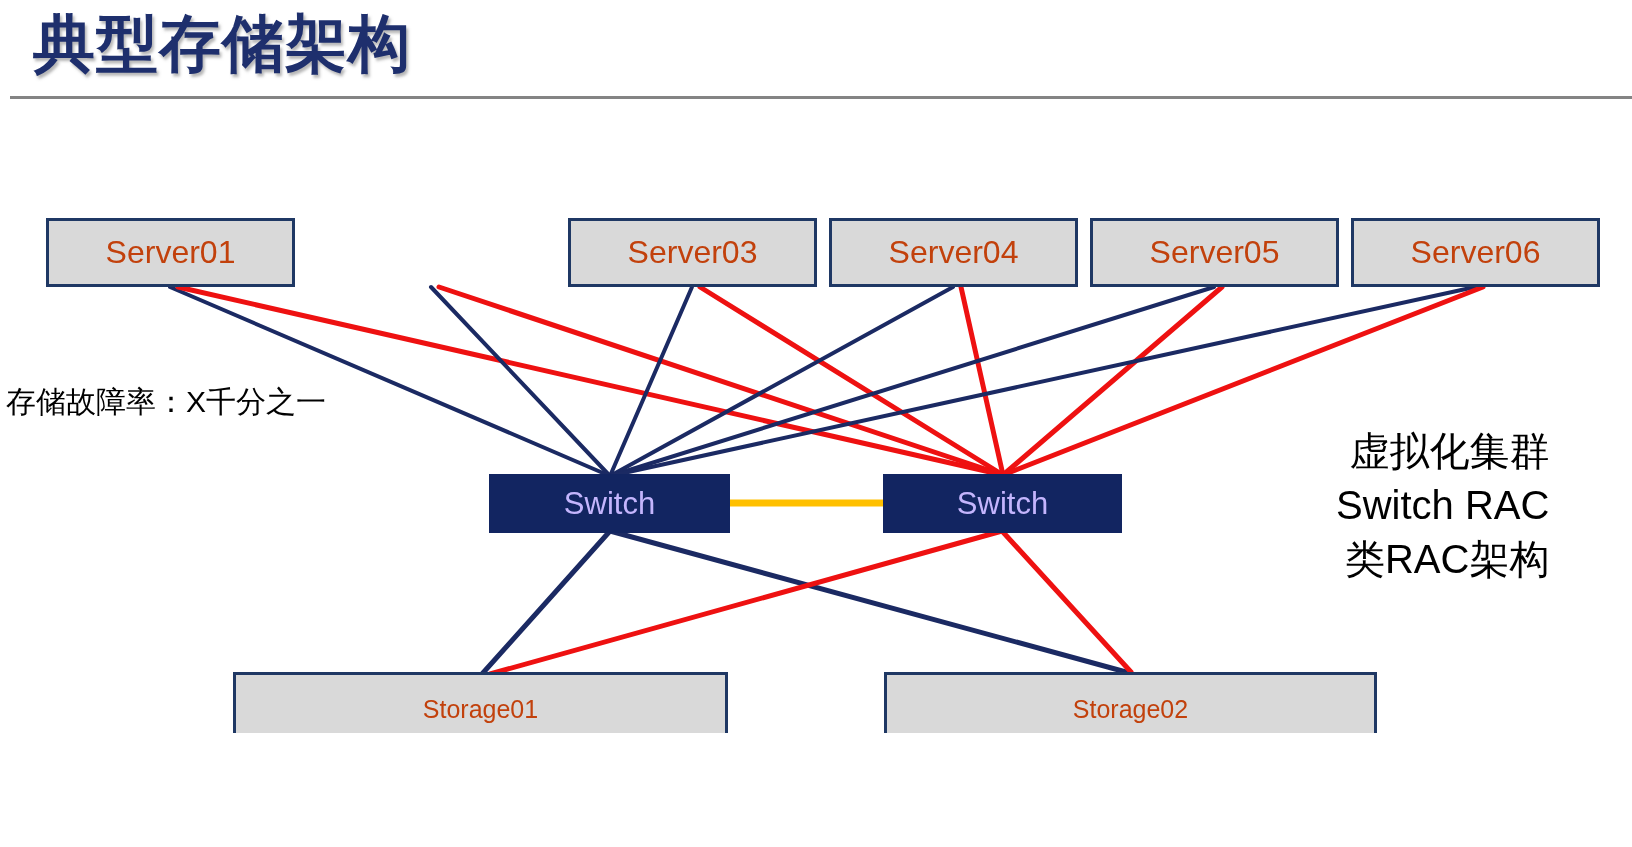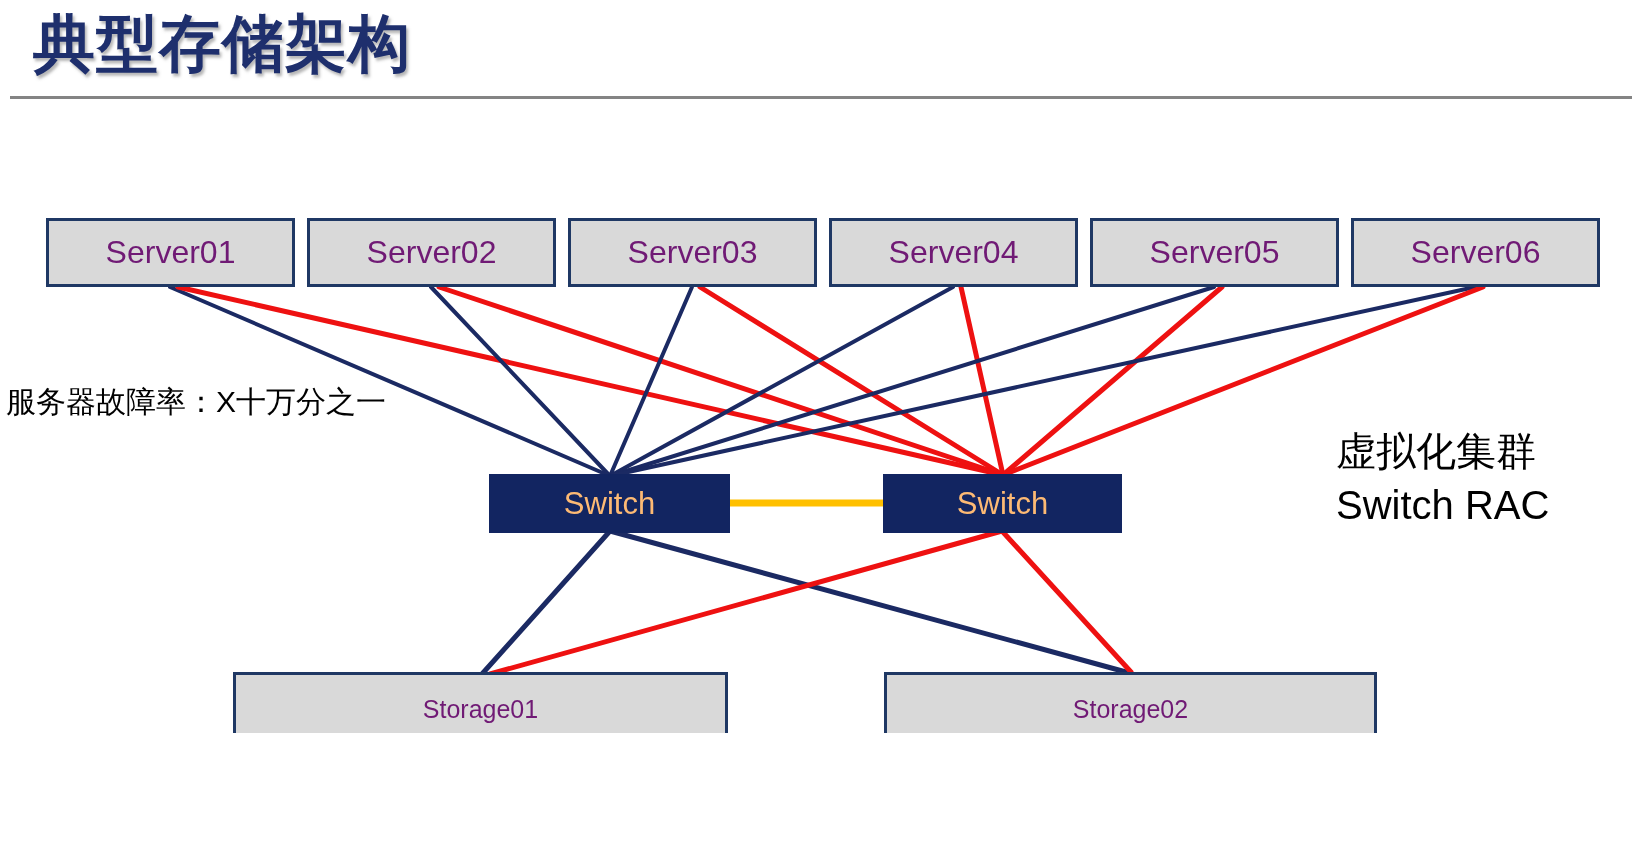--- a/index.html
+++ b/index.html
@@ -8,29 +8,29 @@
     font-family:"Liberation Sans","DejaVu Sans",sans-serif;
   }
   .page-title{
     position:absolute;left:33px;top:2px;font-size:62px;font-weight:bold;
     color:var(--title-color,#1e2f6d);letter-spacing:1px;
     text-shadow:2px 3px 3px rgba(110,110,110,.5);white-space:nowrap;
   }
   .divider{position:absolute;left:10px;top:96px;width:1622px;height:3px;background:var(--divider-color,#848484);}
   .node{
     position:absolute;box-sizing:border-box;display:flex;align-items:center;justify-content:center;
-    background:var(--box-fill,#d9d9d9);border:3px solid var(--box-border,#1f3864);color:#701a75;z-index:2;
+    background:var(--box-fill,#d9d9d9);border:3px solid var(--box-border,#1f3864);color:#c2410c;z-index:2;
   }
   .server{top:218px;width:249px;height:69px;font-size:32px;}
-  .switch{top:474px;height:59px;background:var(--navy-fill,#122561);border:none;color:#fdba74;font-size:31px;}
+  .switch{top:474px;height:59px;background:var(--navy-fill,#122561);border:none;color:#c4b5fd;font-size:31px;}
   .storage{top:672px;height:74px;font-size:25px;}
   .ann{position:absolute;color:#000;white-space:nowrap;z-index:2;}
   .ann-left1{left:6px;top:382px;font-size:30px;}
   .ann-left2{left:6px;top:776px;font-size:30px;}
-  .note{left:1336px;top:424px;font-size:40px;line-height:54px;text-align:left;}
+  .note{left:1336px;top:424px;font-size:40px;line-height:54px;text-align:right;}
   #wires{position:absolute;left:0;top:0;width:1632px;height:847px;z-index:1;}
   .lb{stroke:var(--navy,#1b2a63);stroke-width:4;stroke-linecap:round;}
   .lb2{stroke:var(--navy,#1b2a63);stroke-width:5;stroke-linecap:round;}
   .lr{stroke:var(--red,#ee1111);stroke-width:5;stroke-linecap:round;}
   .lo{stroke:var(--orange,#ffc000);stroke-width:7;stroke-linecap:butt;}
 </style>
 </head>
 <body>
 
 <div id="canvas">
@@ -57,23 +57,20 @@
 
     <line class="lb2" x1="610" y1="531" x2="482" y2="674"></line>
     <line class="lb2" x1="610" y1="531" x2="1126" y2="672"></line>
     <line class="lr" x1="1002" y1="531" x2="490" y2="674"></line>
     <line class="lr" x1="1002" y1="531" x2="1131" y2="672"></line>
   </svg>
 
   <div class="node server" style="left:46px">
     <span>Server01</span>
   </div>
-  <div class="node server" style="left:307px">
-    <span>Server02</span>
-  </div>
   <div class="node server" style="left:568px">
     <span>Server03</span>
   </div>
   <div class="node server" style="left:829px">
     <span>Server04</span>
   </div>
   <div class="node server" style="left:1090px">
     <span>Server05</span>
   </div>
   <div class="node server" style="left:1351px">
@@ -87,19 +84,20 @@
     <span>Switch</span>
   </div>
 
   <div class="node storage" style="left:233px;width:495px">
     <span>Storage01</span>
   </div>
   <div class="node storage" style="left:884px;width:493px">
     <span>Storage02</span>
   </div>
 
-  <div class="ann ann-left1">服务器故障率：X十万分之一</div>
+  <div class="ann ann-left1">存储故障率：X千分之一</div>
   <div class="ann note">
     <div>虚拟化集群</div>
     <div>Switch RAC</div>
+    <div>类RAC架构</div>
   </div>
 
 </div>
 
 </body></html>

